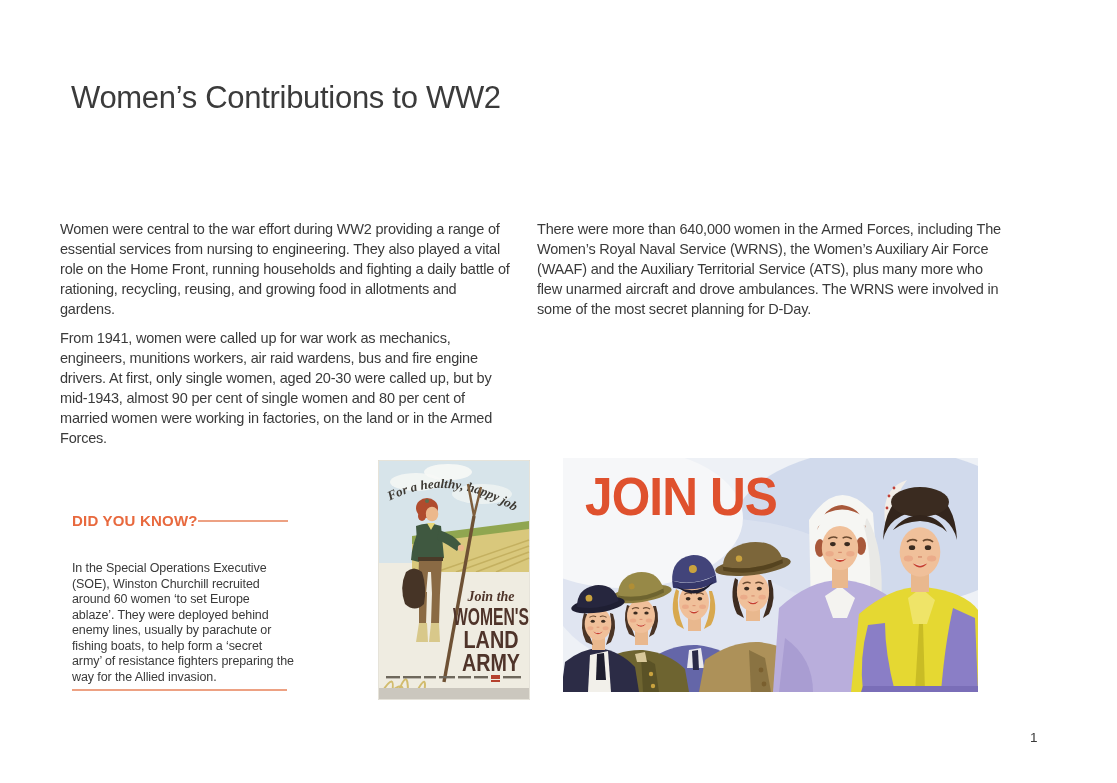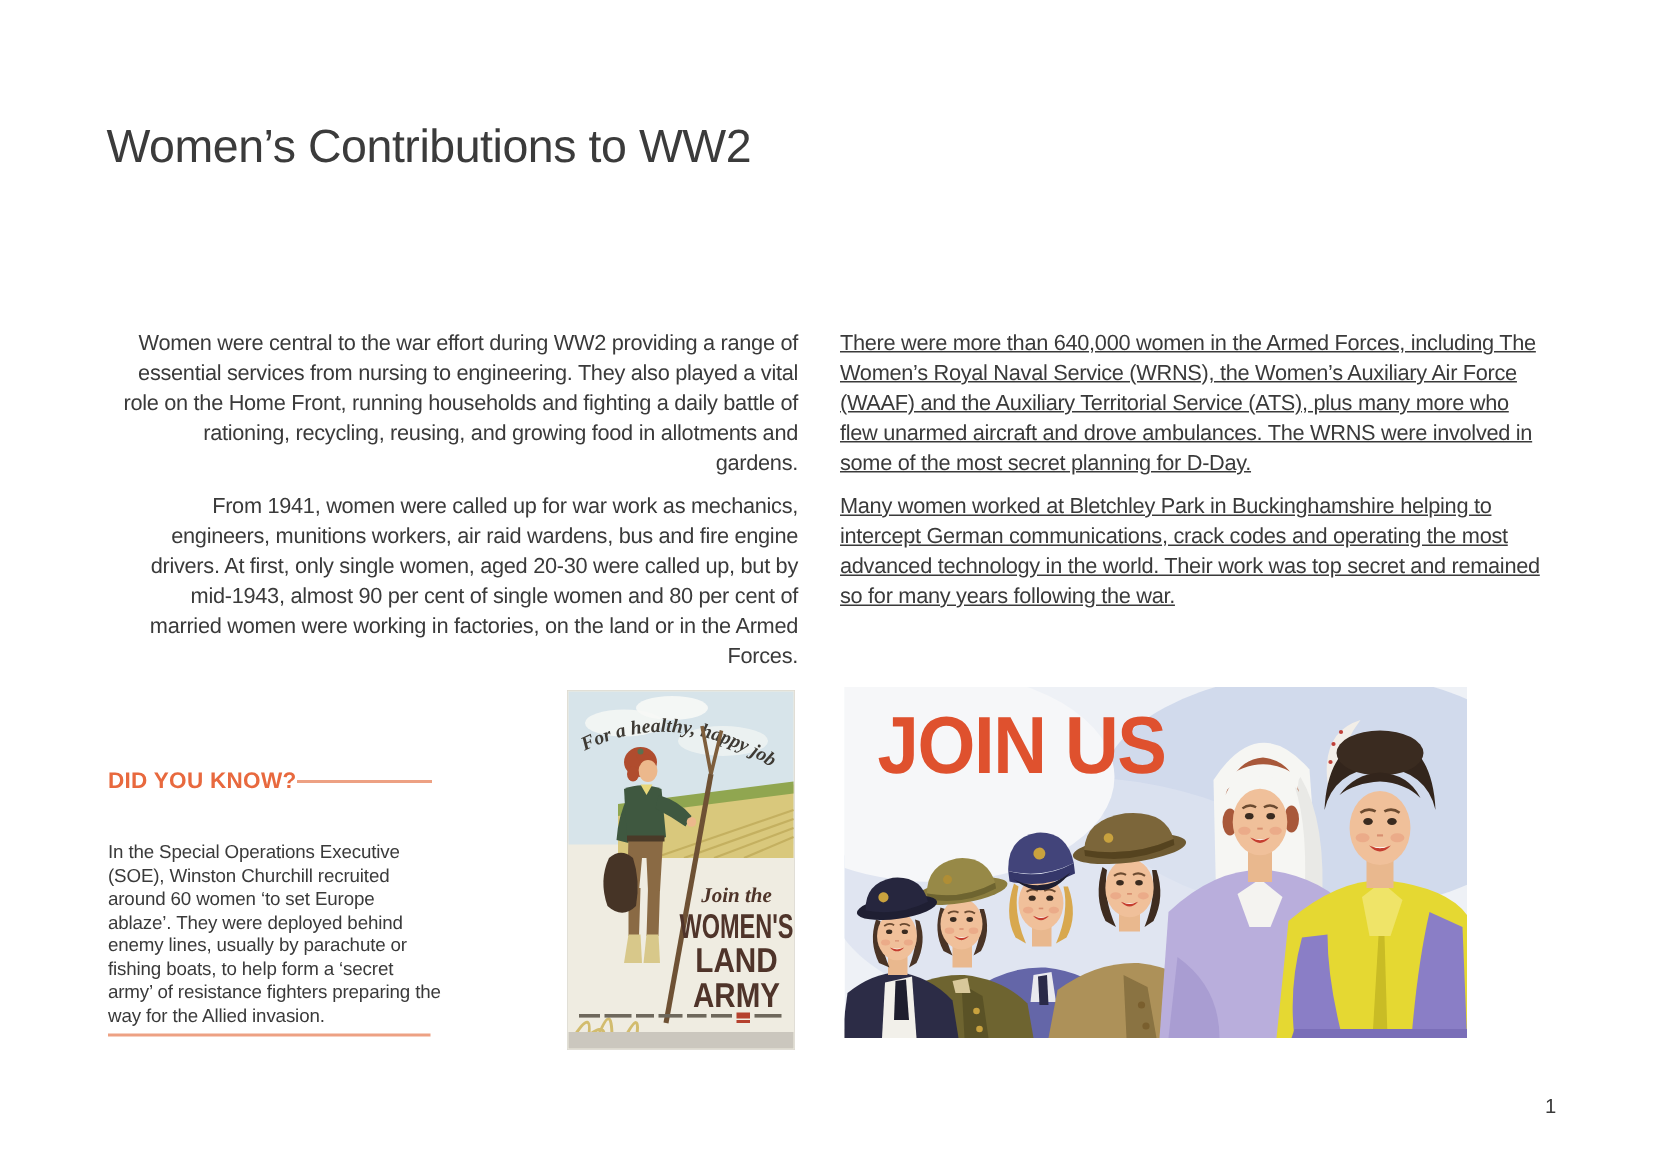--- a/index.html
+++ b/index.html
@@ -23,22 +23,22 @@
     color: #3b3b3b;
   }
   .col {
     position: absolute;
     top: 219px;
     font-size: 14.5px;
     line-height: 20px;
     letter-spacing: -0.2px;
     color: #3a3a3a;
   }
-  .col-left  { left: 80px;  width: 452px; text-align: right; }
-  .col-right { left: 560px; width: 470px; text-decoration: underline; }
+  .col-left  { left: 60px;  width: 452px; }
+  .col-right { left: 537px; width: 470px; }
   .col p + p { margin-top: 9px; }
 
   .dyk {
     position: absolute;
     left: 72px;
     top: 512px;
     width: 216px;
   }
   .dyk-head {
     display: flex;
@@ -91,21 +91,20 @@
 
   <h1 class="page-title">Women’s Contributions to WW2</h1>
 
   <div class="col col-left">
     <p>Women were central to the war effort during WW2 providing a range of essential services from nursing to engineering. They also played a vital role on the Home Front, running households and fighting a daily battle of rationing, recycling, reusing, and growing food in allotments and gardens.</p>
     <p>From 1941, women were called up for war work as mechanics, engineers, munitions workers, air raid wardens, bus and fire engine drivers. At first, only single women, aged 20-30 were called up, but by mid-1943, almost 90 per cent of single women and 80 per cent of married women were working in factories, on the land or in the Armed Forces.</p>
   </div>
 
   <div class="col col-right">
     <p>There were more than 640,000 women in the Armed Forces, including The Women’s Royal Naval Service (WRNS), the Women’s Auxiliary Air Force (WAAF) and the Auxiliary Territorial Service (ATS), plus many more who flew unarmed aircraft and drove ambulances. The WRNS were involved in some of the most secret planning for D-Day.</p>
-    <p>Many women worked at Bletchley Park in Buckinghamshire helping to intercept German communications, crack codes and operating the most advanced technology in the world. Their work was top secret and remained so for many years following the war.</p>
   </div>
 
   <div class="dyk">
     <div class="dyk-head">
       <span class="dyk-heading">DID YOU KNOW?</span>
       <span class="dyk-rule"></span>
     </div>
     <p class="dyk-body">In the Special Operations Executive (SOE), Winston Churchill recruited around 60 women ‘to set Europe ablaze’. They were deployed behind enemy lines, usually by parachute or fishing boats, to help form a ‘secret army’ of resistance fighters preparing the way for the Allied invasion.</p>
     <div class="dyk-bottom-rule"></div>
   </div>

